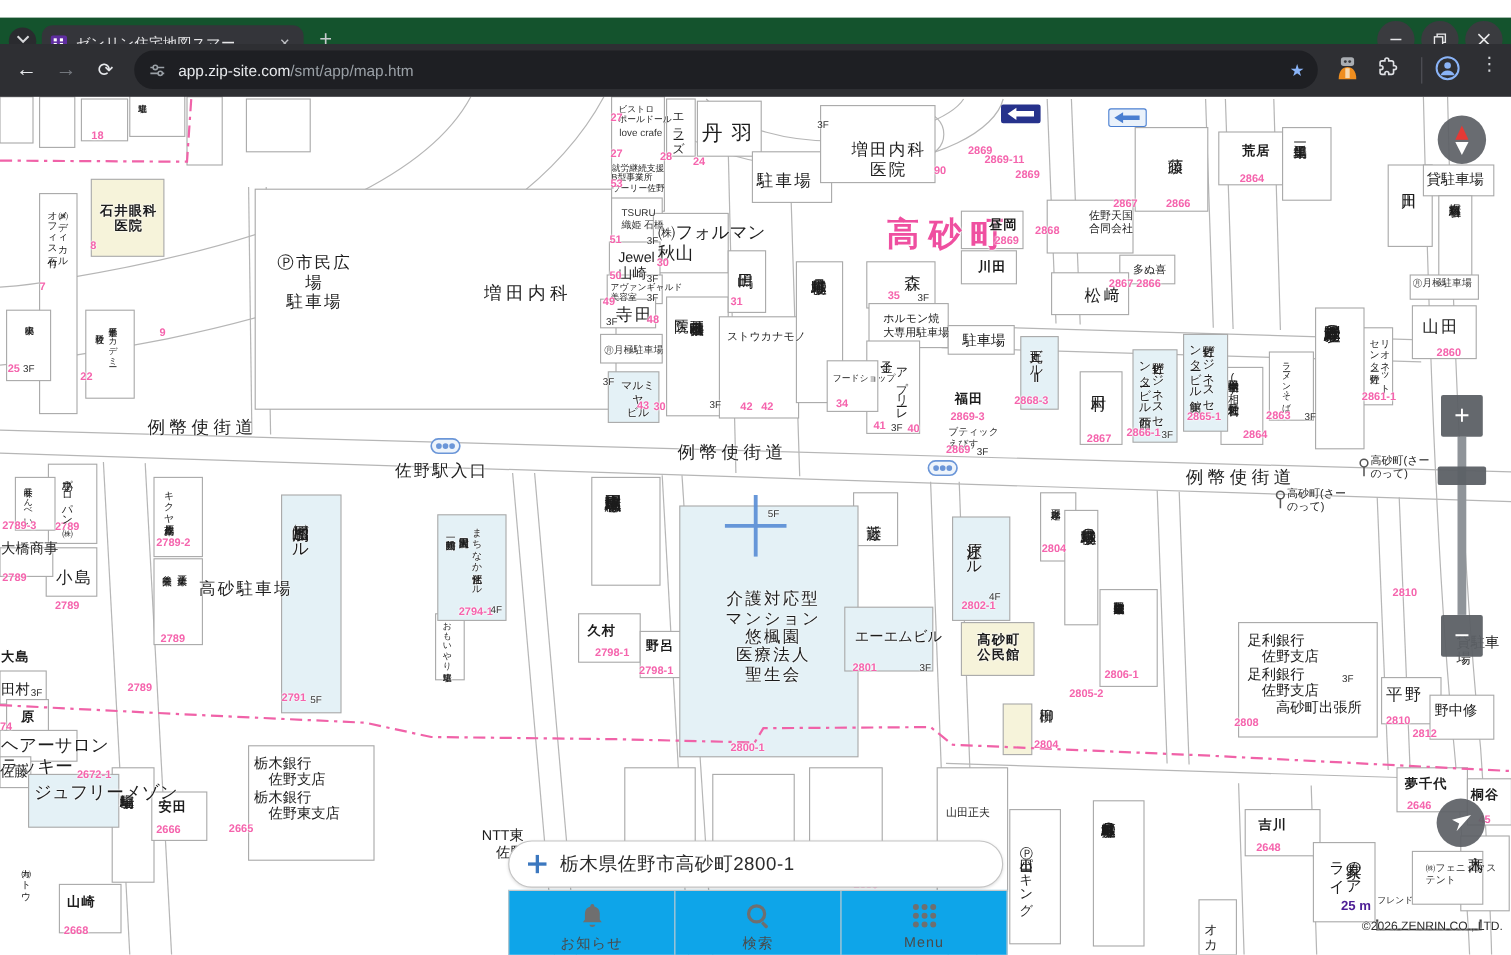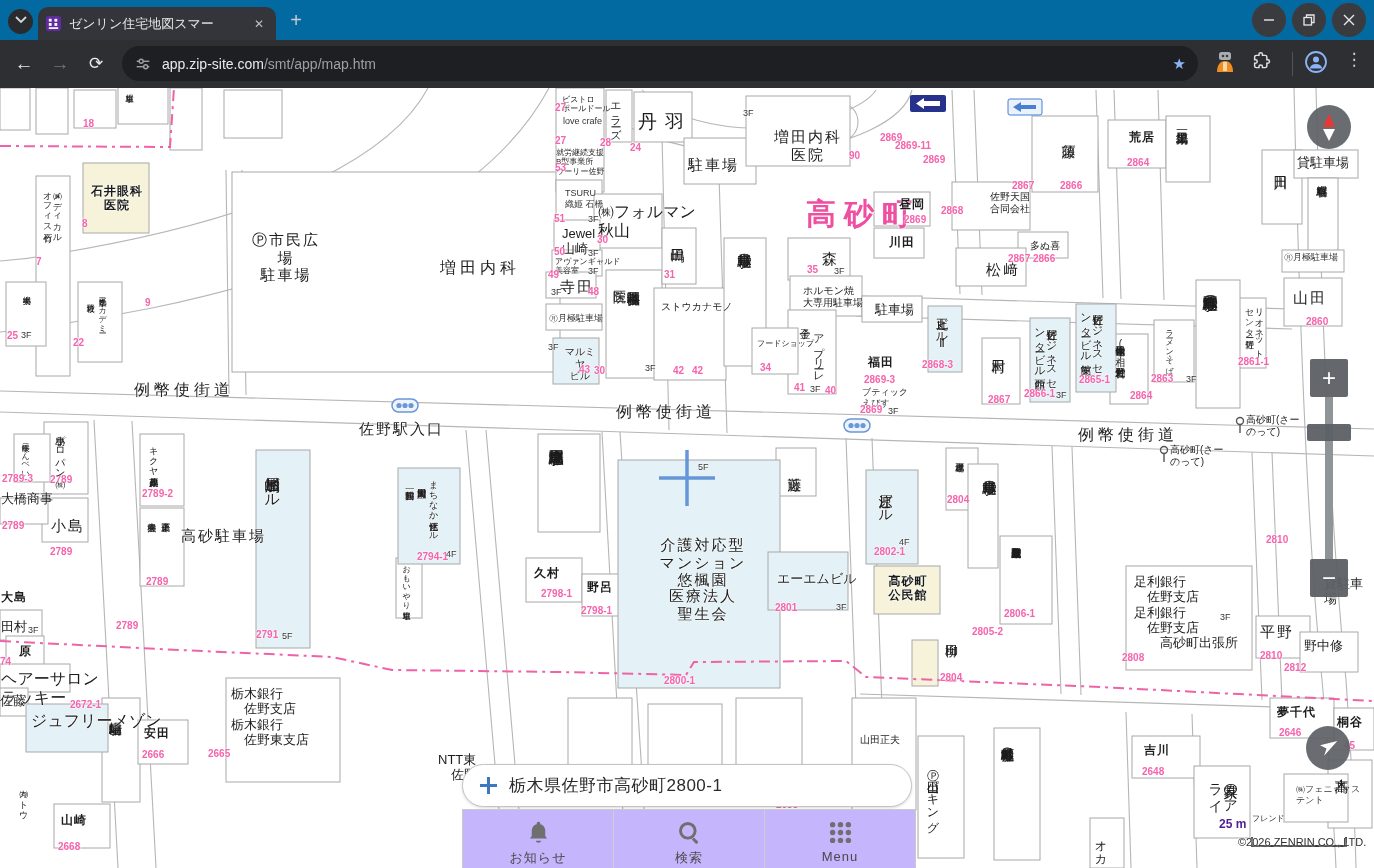--- a/index.html
+++ b/index.html
@@ -1,18 +1,18 @@
 <!DOCTYPE html>
 <html><head>
 <meta charset="utf-8">
 <style>
   html,body{margin:0;padding:0;width:1374px;height:868px;overflow:hidden;background:#fff;
     font-family:"Liberation Sans","DejaVu Sans",sans-serif;}
   
-  .tabstrip{position:absolute;left:0;top:0;width:1374px;height:40px;background:#0369a1;z-index:50;}
+  .tabstrip{position:absolute;left:0;top:16px;width:1374px;height:40px;background:#14532d;z-index:50;}
   .tab{position:absolute;left:38px;top:7px;width:238px;height:33px;background:#34353a;
     border-radius:10px 10px 0 0;display:flex;align-items:center;padding:0 8px;box-sizing:border-box;}
   .tab-title{color:#e6e6e8;font-size:13px;white-space:nowrap;overflow:hidden;flex:1;margin-left:8px;}
   .tab-close{color:#bdbfc3;font-size:12px;width:18px;height:18px;line-height:18px;text-align:center;border-radius:50%;}
   .tabsearch{position:absolute;left:8px;top:9px;width:25px;height:25px;border-radius:50%;background:#2a2b2f;
     color:#d6d7da;text-align:center;line-height:22px;font-size:13px;}
   .newtab{position:absolute;left:284px;top:9px;color:#c9cbcf;font-size:20px;width:24px;text-align:center;}
   .wctrls{position:absolute;right:8px;top:3px;display:flex;gap:6px;}
   .wbtn{width:34px;height:34px;border-radius:50%;background:#3a3b3f;color:#e8e8ea;display:flex;
     align-items:center;justify-content:center;font-size:14px;}
@@ -50,21 +50,21 @@
   .ctl{position:absolute;z-index:20;}
   .roundbtn{width:44px;height:44px;border-radius:50%;background:rgba(92,96,101,.92);display:flex;align-items:center;justify-content:center;}
   .sqbtn{width:38px;height:38px;background:rgba(92,96,101,.95);color:#fff;font-size:24px;display:flex;
     align-items:center;justify-content:center;border-radius:2px;}
   .track{position:absolute;left:1325px;top:397px;width:8px;height:162px;background:#8f9499;z-index:19;}
   .handle{position:absolute;left:1307px;top:424px;width:44px;height:17px;background:rgba(92,96,101,.95);z-index:21;border-radius:2px;}
   .searchpill{position:absolute;left:462px;top:764px;width:450px;height:43px;background:#fff;border:1px solid #c3c3c3;
     border-radius:23px;display:flex;align-items:center;padding:0 0 0 17px;box-sizing:border-box;z-index:22;
     box-shadow:0 1px 3px rgba(0,0,0,.15);}
   .searchtext{font-size:17px;color:#2b2b2b;margin-left:12px;letter-spacing:.5px;}
-  .bottombar{position:absolute;left:462px;top:809px;width:454px;height:59px;background:#c4b5fd;border:1px solid #c9c9c9;
+  .bottombar{position:absolute;left:462px;top:809px;width:454px;height:59px;background:#0ea5e9;border:1px solid #c9c9c9;
     border-bottom:none;display:flex;z-index:22;box-sizing:border-box;}
   .navcell{flex:1;display:flex;flex-direction:column;align-items:center;justify-content:flex-start;padding-top:9px;}
   .navcell+.navcell{border-left:1px solid #cfcfcf;}
   .navlabel{font-size:13px;color:#4a4a4a;margin-top:3px;letter-spacing:1px;}
   .scalewrap{position:absolute;left:1219px;top:814px;z-index:8;color:#4c1d95;}
   .scaletext{font-size:12px;font-weight:700;text-shadow:0 0 2px #fff;}
   .attrib{position:absolute;left:1238px;top:836px;font-size:11px;color:#2e2e2e;z-index:8;
     text-shadow:0 0 2px #fff,0 0 3px #fff;}
 </style>
 </head>

